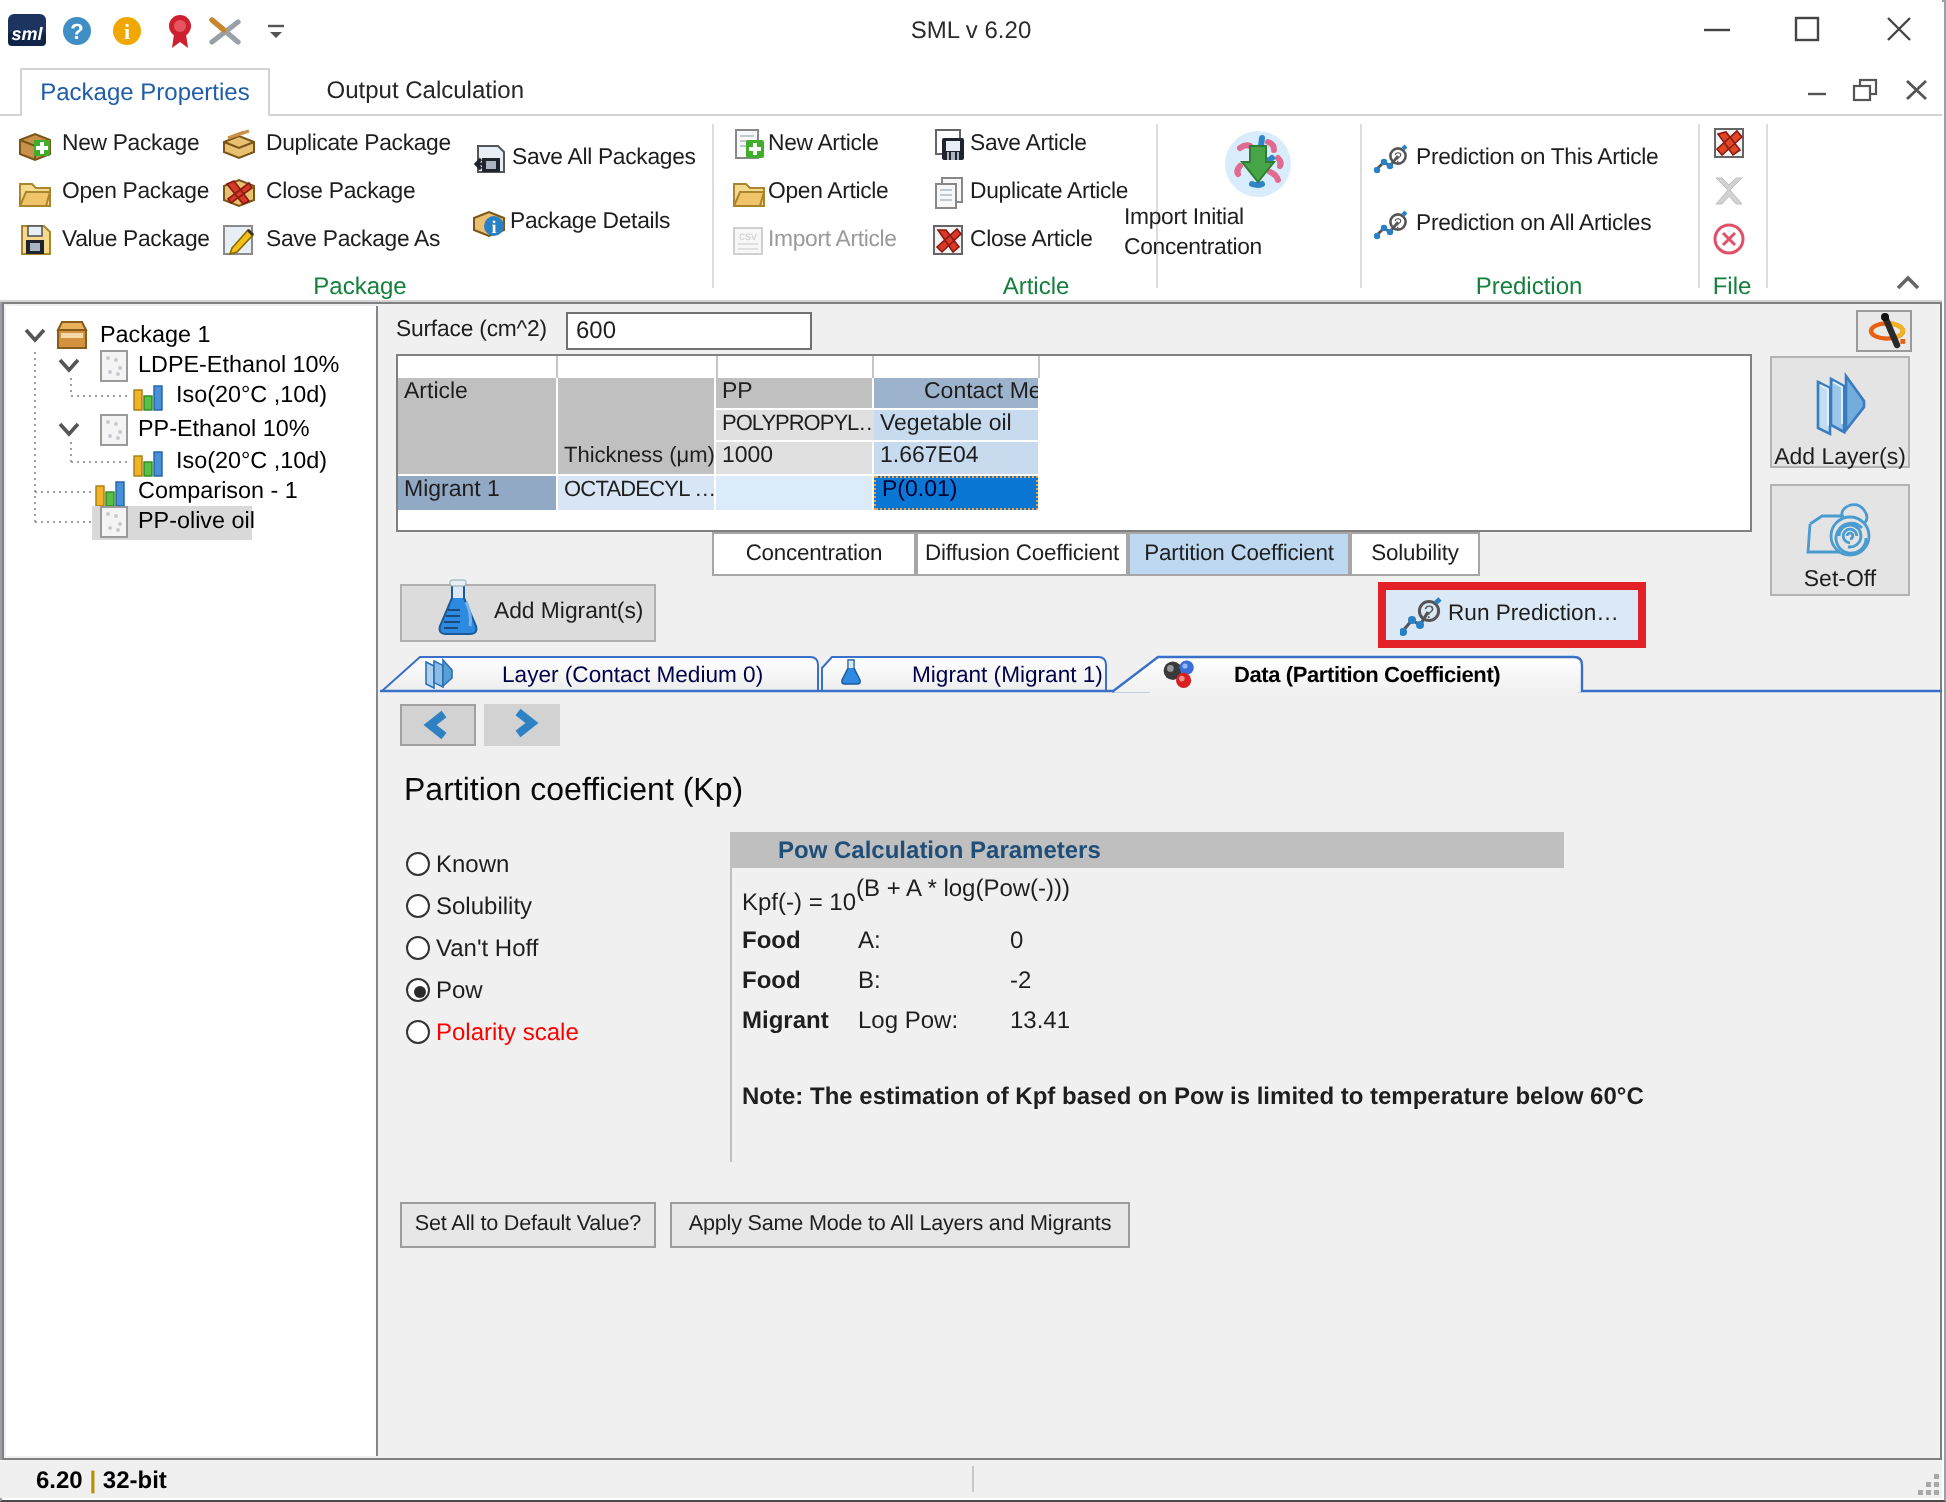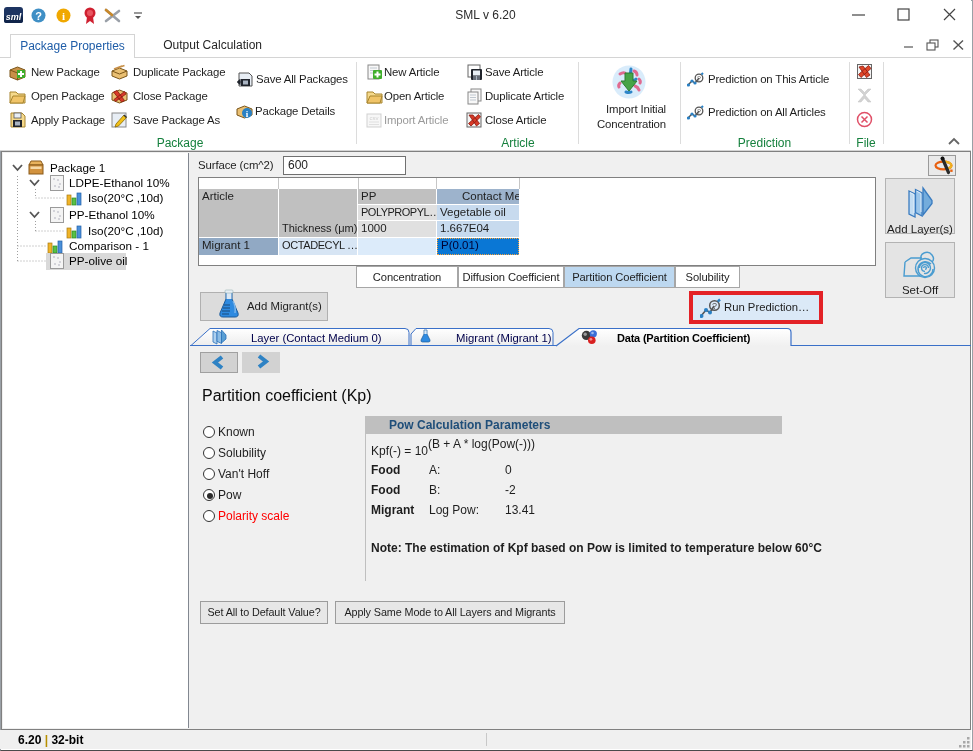--- a/index.html
+++ b/index.html
@@ -132,21 +132,21 @@
       <path d="M1 4 H7 L9 6 H16 V15 H1 Z" fill="#f5d98c" stroke="#a8852e" stroke-width="1"></path>
       <path d="M1 15 L4 8 H16 L14 15 Z" fill="#f0c468" stroke="#a8852e" stroke-width="1"></path>
     </svg>
   <div class="ritem" style="left:31px;top:29px">Open Package</div>
   <svg class="ricon" style="left:9px;top:54px" viewBox="0 0 17 17">
       <path d="M2 1 H13 L16 4 V15 H2 Z" fill="#f5d98c" stroke="#a8852e" stroke-width="1"></path>
       <rect x="4" y="8" width="9" height="7" fill="#20242c"></rect>
       <rect x="5" y="1" width="7" height="5" fill="#e8eef5" stroke="#555" stroke-width="0.8"></rect>
       <rect x="6" y="9.5" width="5" height="4" fill="#aab4c2"></rect>
     </svg>
-  <div class="ritem" style="left:31px;top:53px">Apply Package</div>
+  <div class="ritem" style="left:31px;top:53px">Value Package</div>
 
   <svg class="ricon" style="left:111px;top:6px" viewBox="0 0 17 17">
       <path d="M1 7 L8.5 4 L16 7 L16 12 L8.5 15 L1 12 Z" fill="#e9bf72" stroke="#7a5518" stroke-width="1"></path>
       <path d="M1 7 L8.5 10 L16 7" fill="none" stroke="#7a5518" stroke-width="1"></path>
       <path d="M3 5 L11 2 M6 4 L13.5 1.5" stroke="#c89048" stroke-width="1.6"></path>
     </svg>
   <div class="ritem" style="left:133px;top:5px">Duplicate Package</div>
   <svg class="ricon" style="left:111px;top:30px" viewBox="0 0 17 17">
       <path d="M1 5 L8.5 2 L16 5 L16 12 L8.5 15 L1 12 Z" fill="#e9bf72" stroke="#7a5518" stroke-width="1"></path>
       <path d="M2.5 4 L6 2.5 L13.5 12.5 L10.5 14 Z M13.5 3.5 L15 6 L4.5 13.5 L3 11.5 Z" fill="#d83a28" stroke="#8a1a10" stroke-width="0.8"></path>
@@ -221,21 +221,21 @@
         <path d="M23 21 Q26 22 27 25"></path>
         <path d="M8 18 Q6 20 7 22"></path>
     </g>
     <g stroke="#2e86c8" stroke-width="3" stroke-linecap="round" fill="none">
       <path d="M19 4 L18.5 8"></path>
         <path d="M24 14 Q22 16 20 15"></path>
         <path d="M14 27 Q17 28 19 27"></path>
     </g>
     <path d="M13 8 H21 V16 H25 L17 26 L9 16 H13 Z" fill="#47a447" stroke="#2e7d32" stroke-width="1"></path>
   </svg>
-  <div class="ritem" style="left:532px;top:44px;width:134px;text-align:right;line-height:15px;height:30px">Import Initial<br>Concentration</div>
+  <div class="ritem" style="left:562px;top:44px;width:134px;text-align:left;line-height:15px;height:30px">Import Initial<br>Concentration</div>
 
   <svg class="ricon" style="left:687px;top:13px" viewBox="0 0 17 17">
       <path d="M1 14 L5 10 L8 12 L12 7" fill="none" stroke="#555" stroke-width="1.4"></path>
       <circle cx="1.5" cy="14" r="1.6" fill="#2980c4"></circle>
       <circle cx="5" cy="10" r="1.6" fill="#2980c4"></circle>
       <circle cx="8" cy="12" r="1.6" fill="#2980c4"></circle>
       <circle cx="12" cy="7" r="3.8" fill="none" stroke="#555" stroke-width="1.3"></circle>
       <path d="M14.5 3.5 L16 2" stroke="#2980c4" stroke-width="2"></path>
       <text x="12" y="10" font-size="7" fill="#555" text-anchor="middle" font-family="Liberation Sans">?</text>
     </svg>

